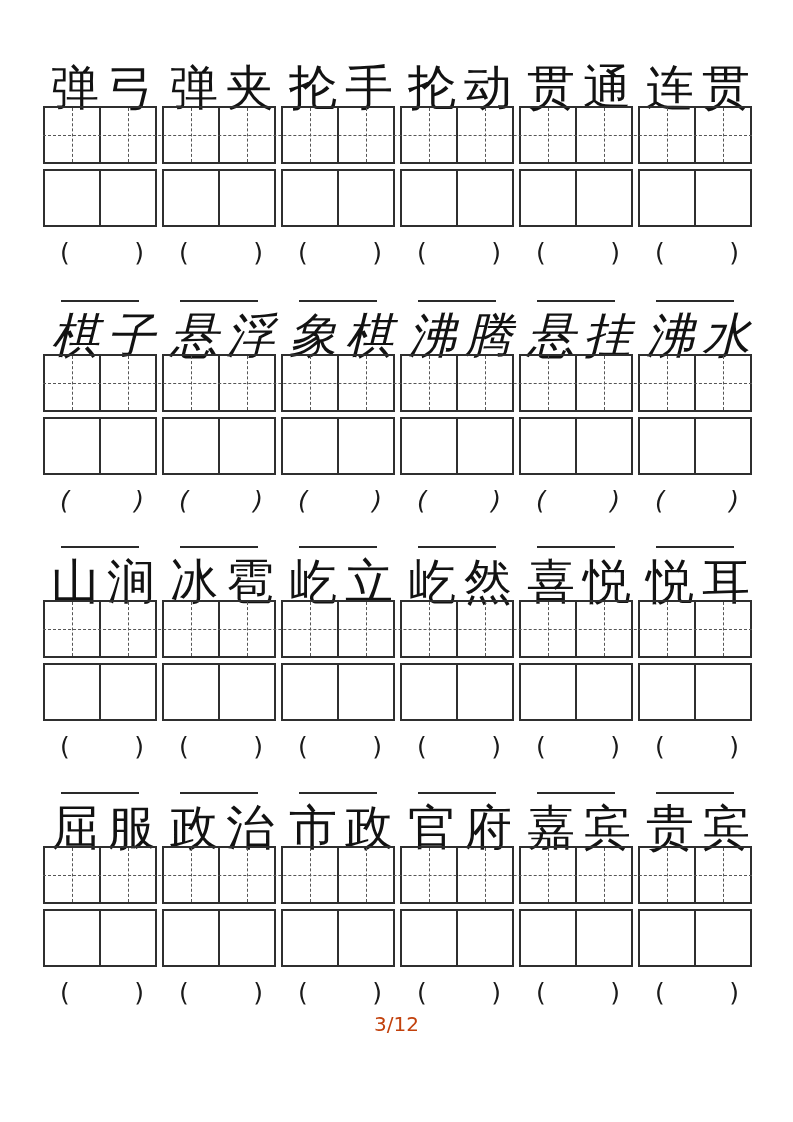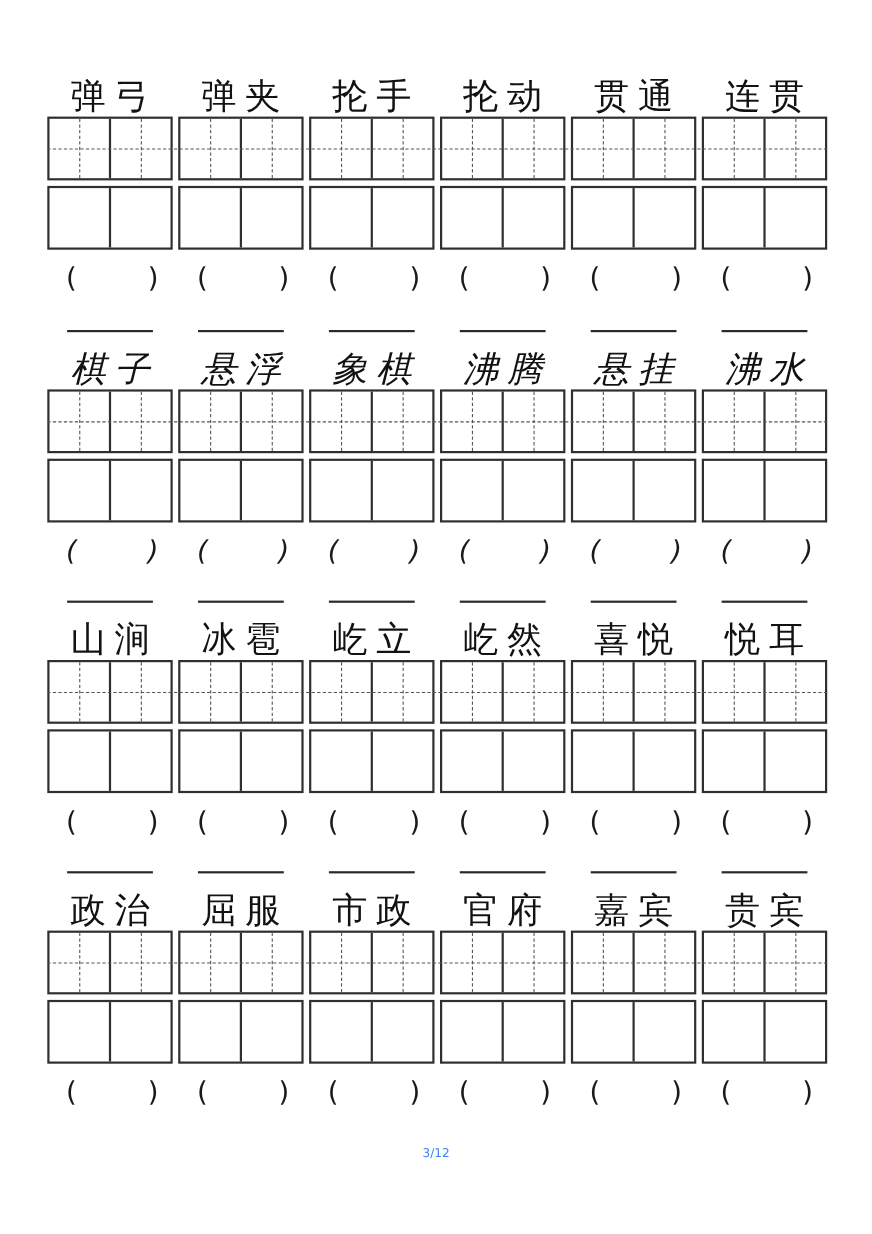--- a/index.html
+++ b/index.html
@@ -16,21 +16,21 @@
   .cell { width: 114px; flex: 0 0 114px; }
 
   
   .line-row { height: 14px; }
   .pline { width: 78px; height: 0; border-top: 2px solid #2a2a2a; margin: 0 auto; }
 
   
   .word-row { height: 40px; }
   .word {
     text-align: center;
-    font-size: 32px;
+    font-size: 48px;
     line-height: 42px;
     letter-spacing: 8px;
     padding-left: 8px;
     box-sizing: border-box;
     color: #121212;
     white-space: nowrap;
     font-weight: 500;
   }
 
   
@@ -55,23 +55,23 @@
   
   .paren-row { margin-top: 12px; height: 28px; }
   .paren-cell {
     display: flex; justify-content: space-between;
     padding: 0 13px 0 17px;
     box-sizing: border-box;
     font-size: 25px; line-height: 28px; color: #1a1a1a;
   }
 
   .footer {
-    position: absolute; top: 1042px; left: 0; width: 100%;
+    position: absolute; top: 1012px; left: 0; width: 100%;
     text-align: center;
-    font-size: 11px; color: #3b82f6;
+    font-size: 20px; color: #c2410c;
   }
 </style>
 </head>
 <body>
 
 <div class="page">
   <div id="groups">
       <section class="group" style="top: 52px;">
         <div class="row line-row">
           <div class="cell"></div>
@@ -474,22 +474,22 @@
             <div class="pline"></div>
           </div>
           <div class="cell">
             <div class="pline"></div>
           </div>
           <div class="cell">
             <div class="pline"></div>
           </div>
         </div>
         <div class="row word-row">
+          <div class="cell word">屈服</div>
           <div class="cell word">政治</div>
-          <div class="cell word">屈服</div>
           <div class="cell word">市政</div>
           <div class="cell word">官府</div>
           <div class="cell word">嘉宾</div>
           <div class="cell word">贵宾</div>
         </div>
         <div class="row strip dashed-strip">
           <div class="hguide"></div>
           <div class="tzblock">
             <div class="tzcell">
               <div class="vguide"></div>

